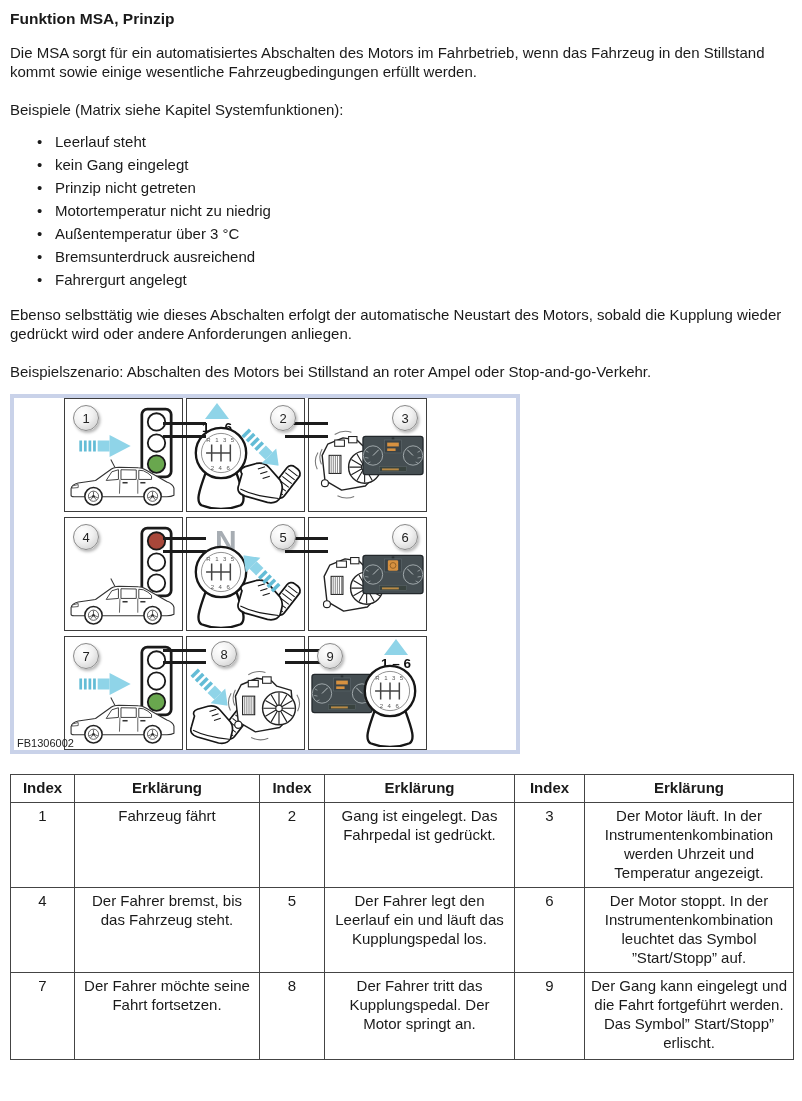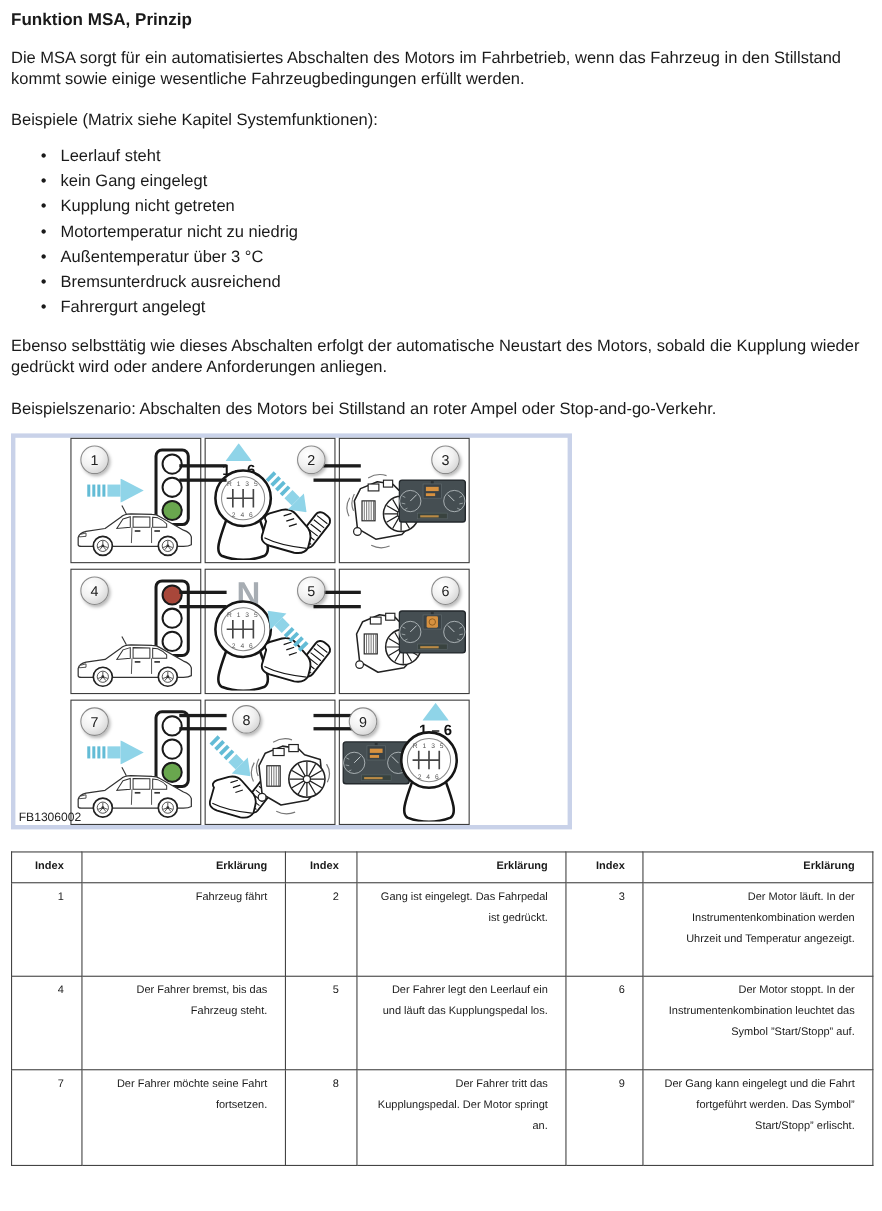--- a/index.html
+++ b/index.html
@@ -48,22 +48,22 @@
   .gearup{position:absolute;width:44px;height:70px}
   .gearup svg{position:absolute;left:10px;top:0;width:24px;height:62px}
   .gearlabel{position:absolute;top:17px;left:-2px;width:48px;text-align:center;
              font-weight:bold;font-size:13.5px;color:#111}
   .nlabel{position:absolute;font-size:30px;font-weight:bold;color:#a7adb3;line-height:1}
   svg text{font-family:"Liberation Sans","DejaVu Sans",sans-serif}
 
   
   table.legend{margin-top:20px;border-collapse:collapse;table-layout:fixed;width:783px}
   table.legend th,table.legend td{
-    border:1px solid #444;text-align:right;vertical-align:top;
-    padding:3px 16px;line-height:19px;font-size:10px;overflow:hidden}
+    border:1px solid #444;text-align:center;vertical-align:top;
+    padding:3px 6px;line-height:19px;font-size:15px;overflow:hidden}
   table.legend th{font-weight:bold;height:28px}
 </style>
 </head>
 <body>
 
 <svg width="0" height="0" style="position:absolute" aria-hidden="true">
 <defs>
   <symbol id="sym-arrow-right" viewBox="0 0 56 24">
     <rect x="0" y="6" width="3" height="12" fill="var(--accent-cyan-dark)"></rect>
     <rect x="5" y="6" width="3" height="12" fill="var(--accent-cyan-dark)"></rect>
@@ -184,21 +184,21 @@
 
 <h1>Funktion MSA, Prinzip</h1>
 
 <p class="intro">Die MSA sorgt für ein automatisiertes Abschalten des Motors im Fahrbetrieb, wenn das Fahrzeug in den Stillstand kommt sowie einige wesentliche Fahrzeugbedingungen erfüllt werden.</p>
 
 <p class="examples">Beispiele (Matrix siehe Kapitel Systemfunktionen):</p>
 
 <ul class="cond">
   <li>Leerlauf steht</li>
   <li>kein Gang eingelegt</li>
-  <li>Kupplung nicht getreten</li>
+  <li>Prinzip nicht getreten</li>
   <li>Motortemperatur nicht zu niedrig</li>
   <li>Außentemperatur über 3 °C</li>
   <li>Bremsunterdruck ausreichend</li>
   <li>Fahrergurt angelegt</li>
 </ul>
 
 <p class="restart">Ebenso selbsttätig wie dieses Abschalten erfolgt der automatische Neustart des Motors, sobald die Kupplung wieder gedrückt wird oder andere Anforderungen anliegen.</p>
 
 <p class="scenario">Beispielszenario: Abschalten des Motors bei Stillstand an roter Ampel oder Stop-and-go-Verkehr.</p>
 

